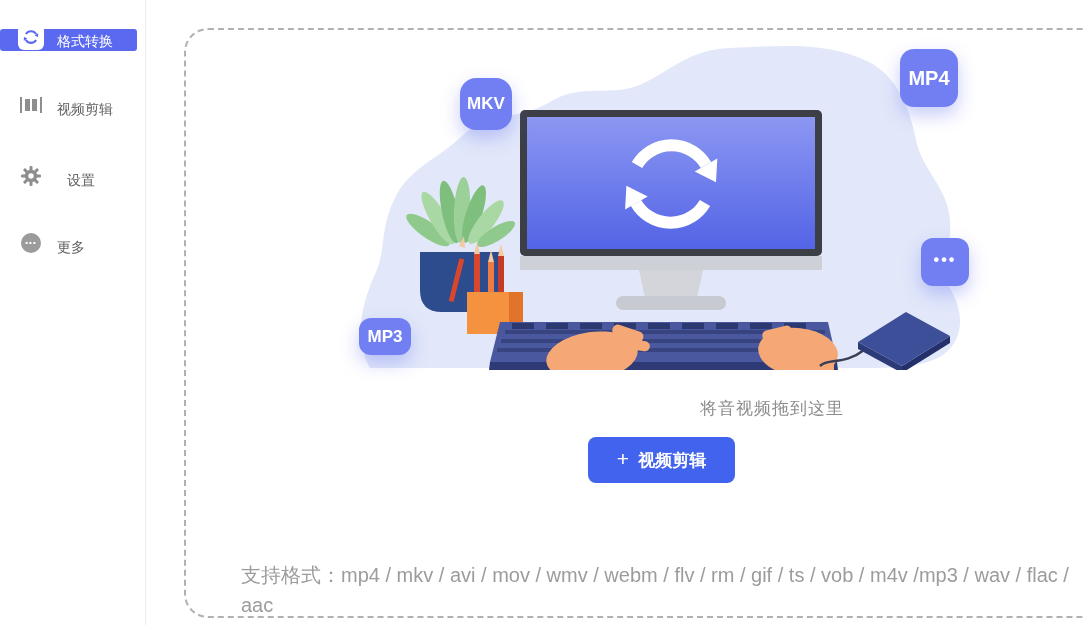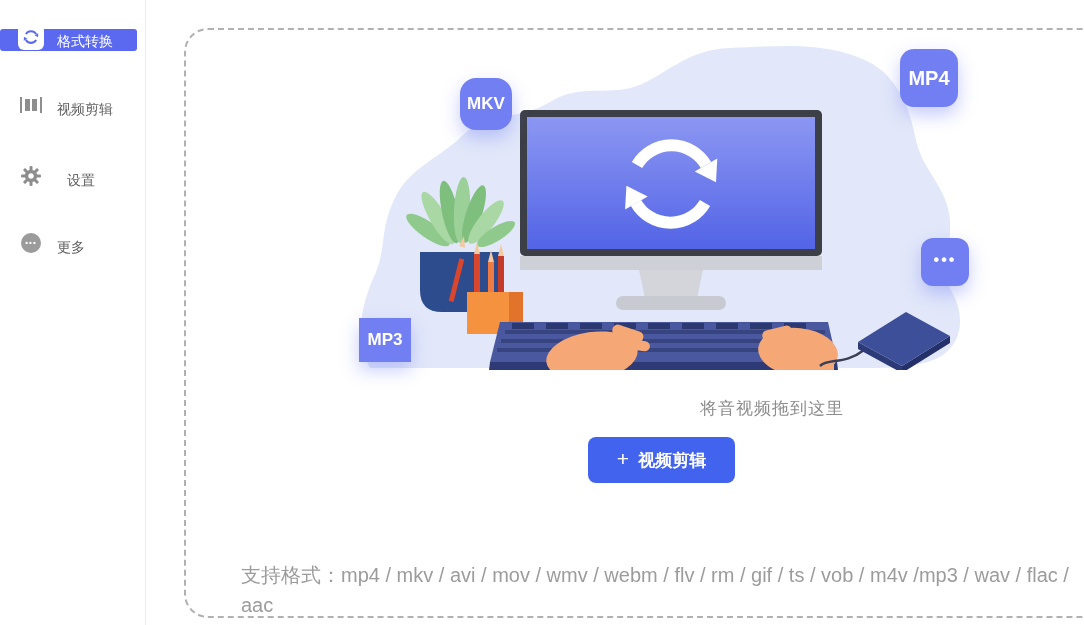--- a/index.html
+++ b/index.html
@@ -42,21 +42,21 @@
   
   .illustration { position:absolute; left:350px; top:40px; width:640px; height:330px; }
 
   .badge {
     position:absolute; background:#727ff2; color:#ffffff; font-weight:bold;
     display:flex; align-items:center; justify-content:center;
     box-shadow:0 8px 18px rgba(114,127,242,.40);
   }
   .badge-mkv  { left:460px; top:78px;  width:52px; height:52px; border-radius:16px; font-size:17px; }
   .badge-mp4  { left:900px; top:49px;  width:58px; height:58px; border-radius:14px; font-size:20px; }
-  .badge-mp3  { left:359px; top:318px; width:52px; height:44px; border-radius:0; font-size:17px; }
+  .badge-mp3  { left:359px; top:318px; width:52px; height:37px; border-radius:12px; font-size:17px; }
   .badge-more { left:921px; top:238px; width:48px; height:48px; border-radius:12px; font-size:16px; letter-spacing:2px; }
   .badge-more span { margin-top:-4px; }
 
   
   .drag-hint {
     position:absolute; left:484px; top:397px; width:360px; text-align:right;
     color:#8c8c8c; font-size:17px; letter-spacing:1px;
   }
   .add-button {
     position:absolute; left:588px; top:437px; width:147px; height:46px;

